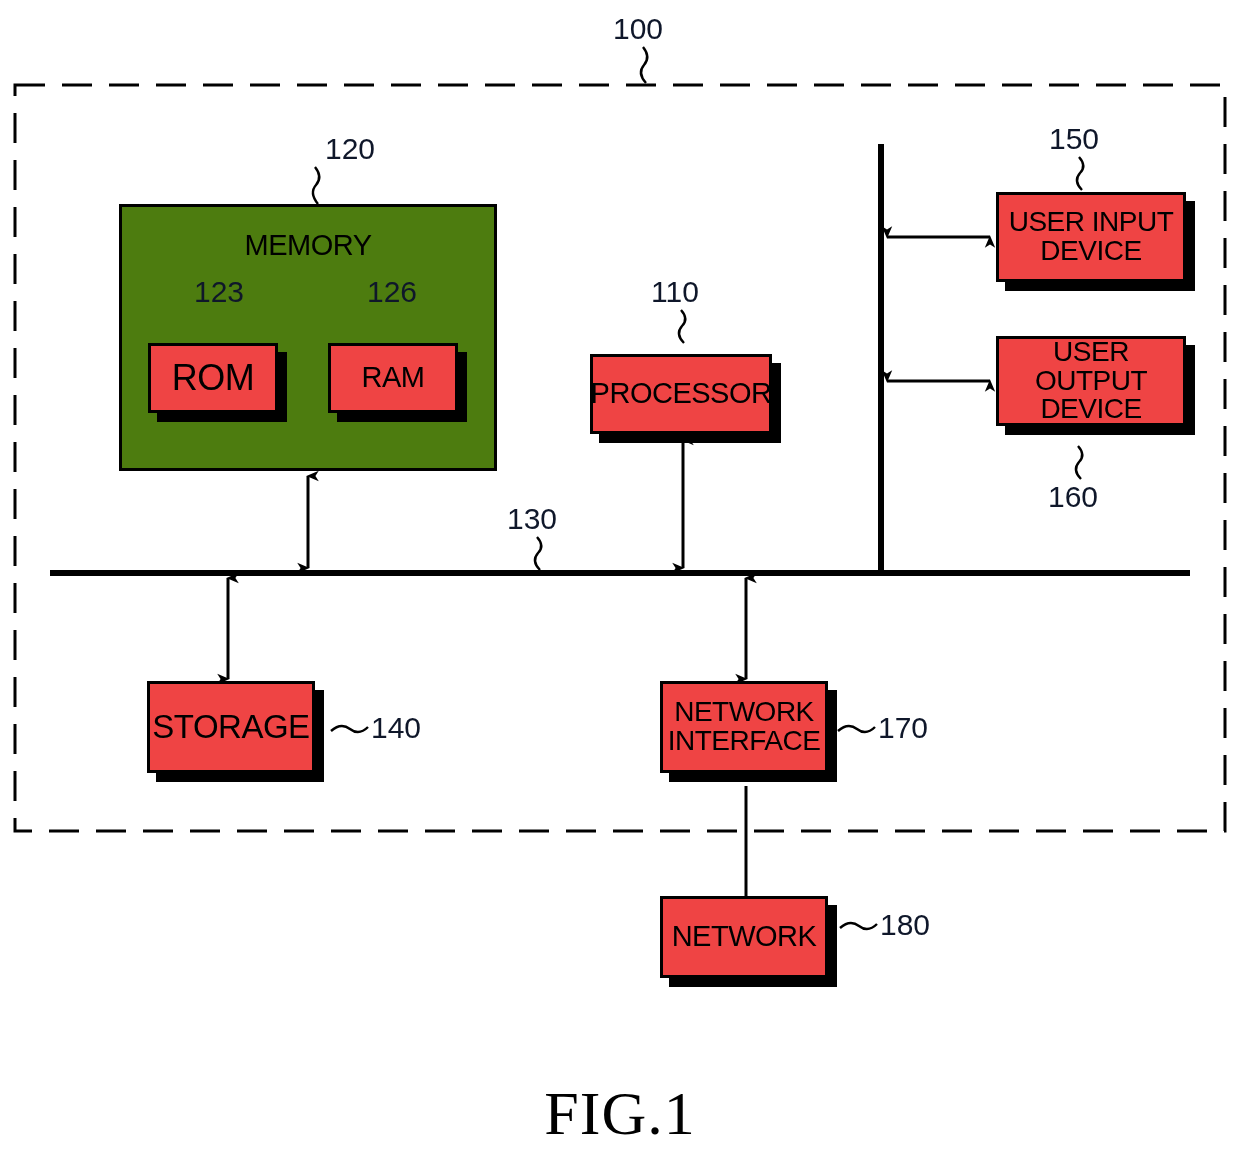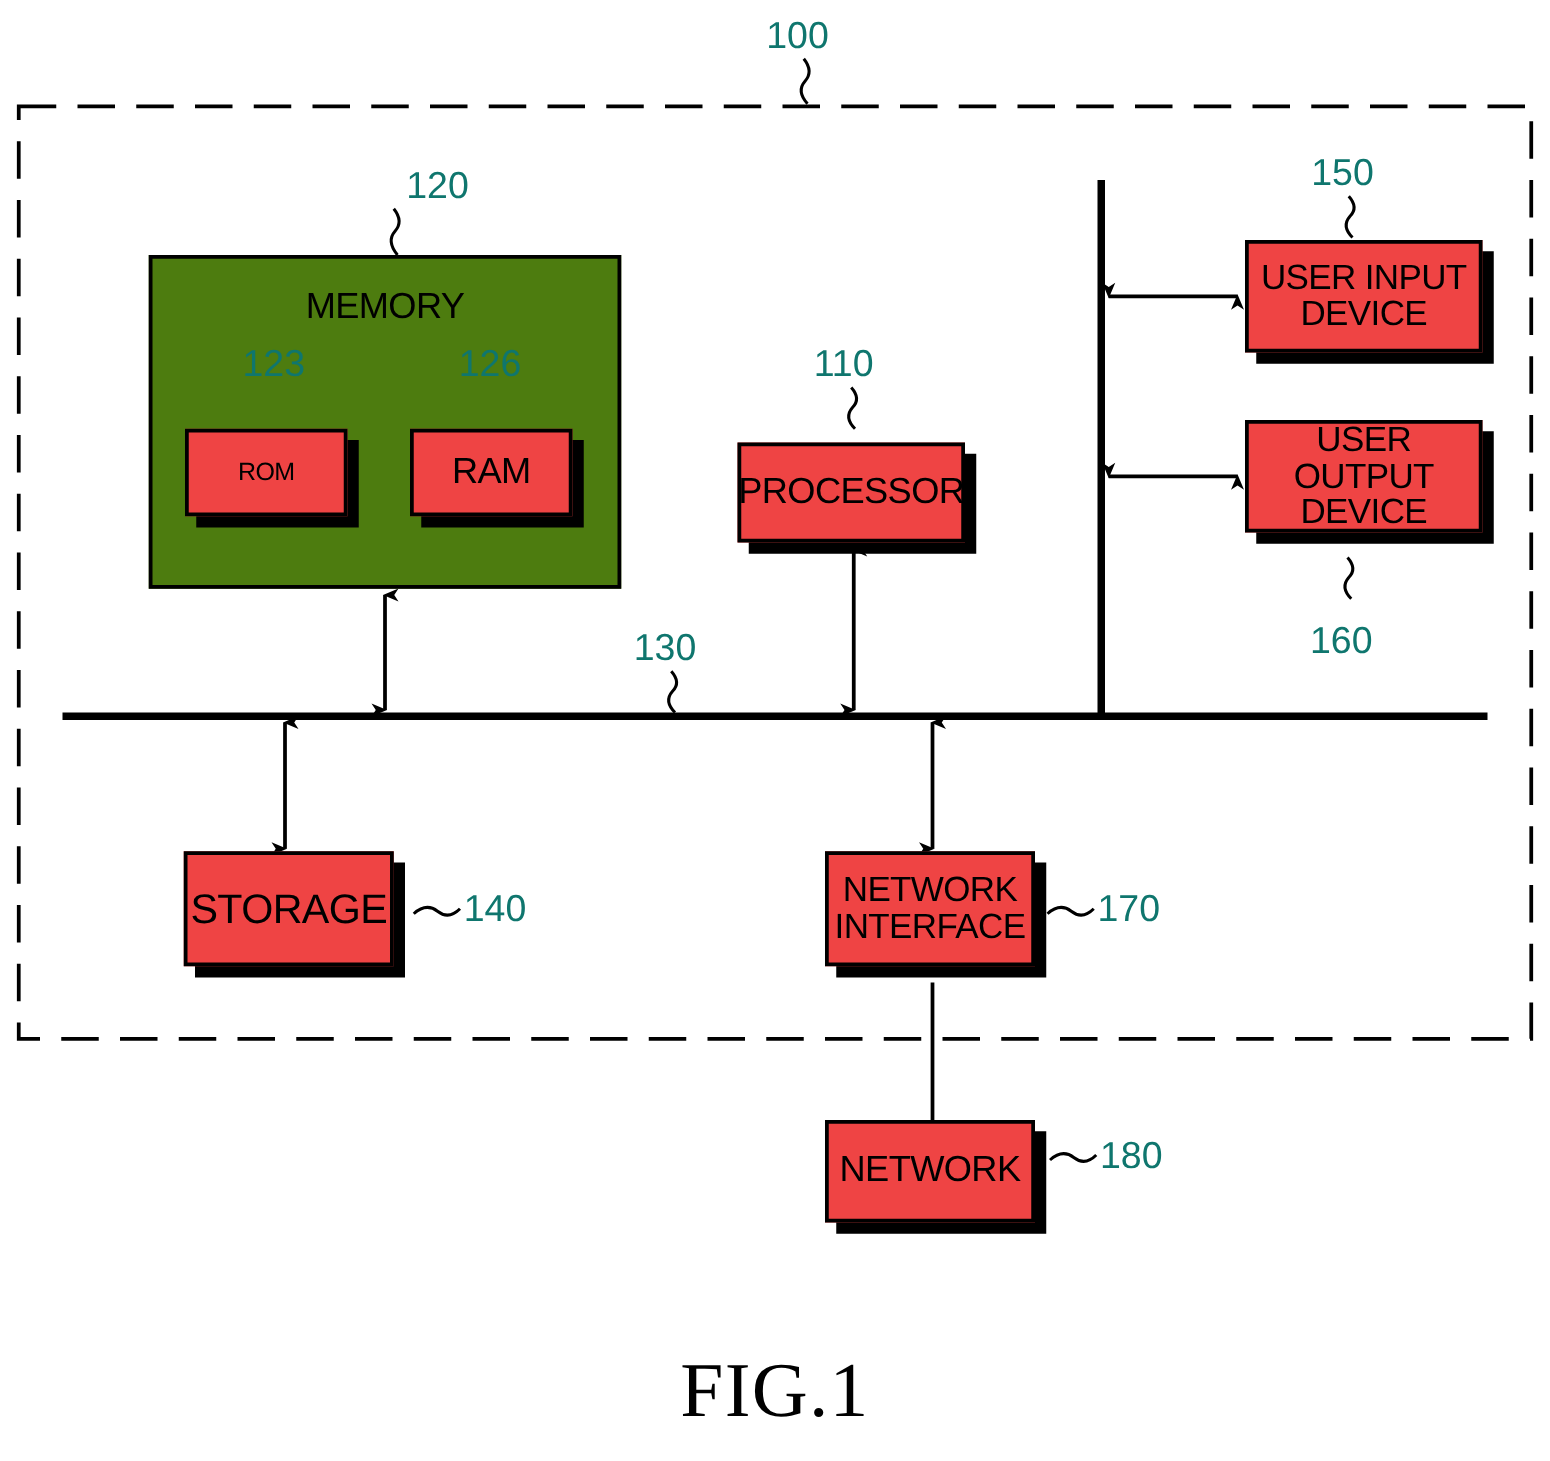--- a/index.html
+++ b/index.html
@@ -64,21 +64,21 @@
     text-align: center;
     font-size: 29px;
     color: #000;
     letter-spacing: -0.5px;
   }
 
   
   .refnum {
     position: absolute;
     font-size: 30px;
-    color: #0f766e;
+    color: #0f172a;
     letter-spacing: 0px;
     white-space: nowrap;
     z-index: 8;
   }
 
   
   #fig-caption {
     position: absolute;
     left: 0;
     right: 0;
@@ -145,21 +145,21 @@
 
     <path d="M838,731 q10,-9 19,-2 q9,7 18,-2" fill="none" stroke="#000" stroke-width="2.4"></path>
 
     <path d="M840,928 q10,-9 19,-2 q9,7 18,-2" fill="none" stroke="#000" stroke-width="2.4"></path>
   </svg>
 
   <div id="memory-container" style="left:119px; top:204px; width:378px; height:267px;">
     <div id="memory-title">MEMORY</div>
   </div>
 
-  <div class="blk shadowed" style="left:148px; top:343px; width:130px; height:70px; font-size:20px;">
+  <div class="blk shadowed" style="left:148px; top:343px; width:130px; height:70px; font-size:36px;">
     <span class="blk-label">ROM</span>
   </div>
 
   <div class="blk shadowed" style="left:328px; top:343px; width:130px; height:70px; font-size:29px;">
     <span class="blk-label">RAM</span>
   </div>
 
   <div class="blk shadowed" style="left:590px; top:354px; width:182px; height:80px; font-size:29px;">
     <span class="blk-label">PROCESSOR</span>
   </div>
@@ -194,21 +194,21 @@
   <div class="refnum" style="left:194px; top:275px;">123</div>
 
   <div class="refnum" style="left:367px; top:275px;">126</div>
 
   <div class="refnum" style="left:651px; top:275px;">110</div>
 
   <div class="refnum" style="left:507px; top:502px;">130</div>
 
   <div class="refnum" style="left:1049px; top:122px;">150</div>
 
-  <div class="refnum" style="left:1048px; top:496px;">160</div>
+  <div class="refnum" style="left:1048px; top:480px;">160</div>
 
   <div class="refnum" style="left:371px; top:711px;">140</div>
 
   <div class="refnum" style="left:878px; top:711px;">170</div>
 
   <div class="refnum" style="left:880px; top:908px;">180</div>
 
   <div id="fig-caption">FIG.1</div>
 
 </div>

